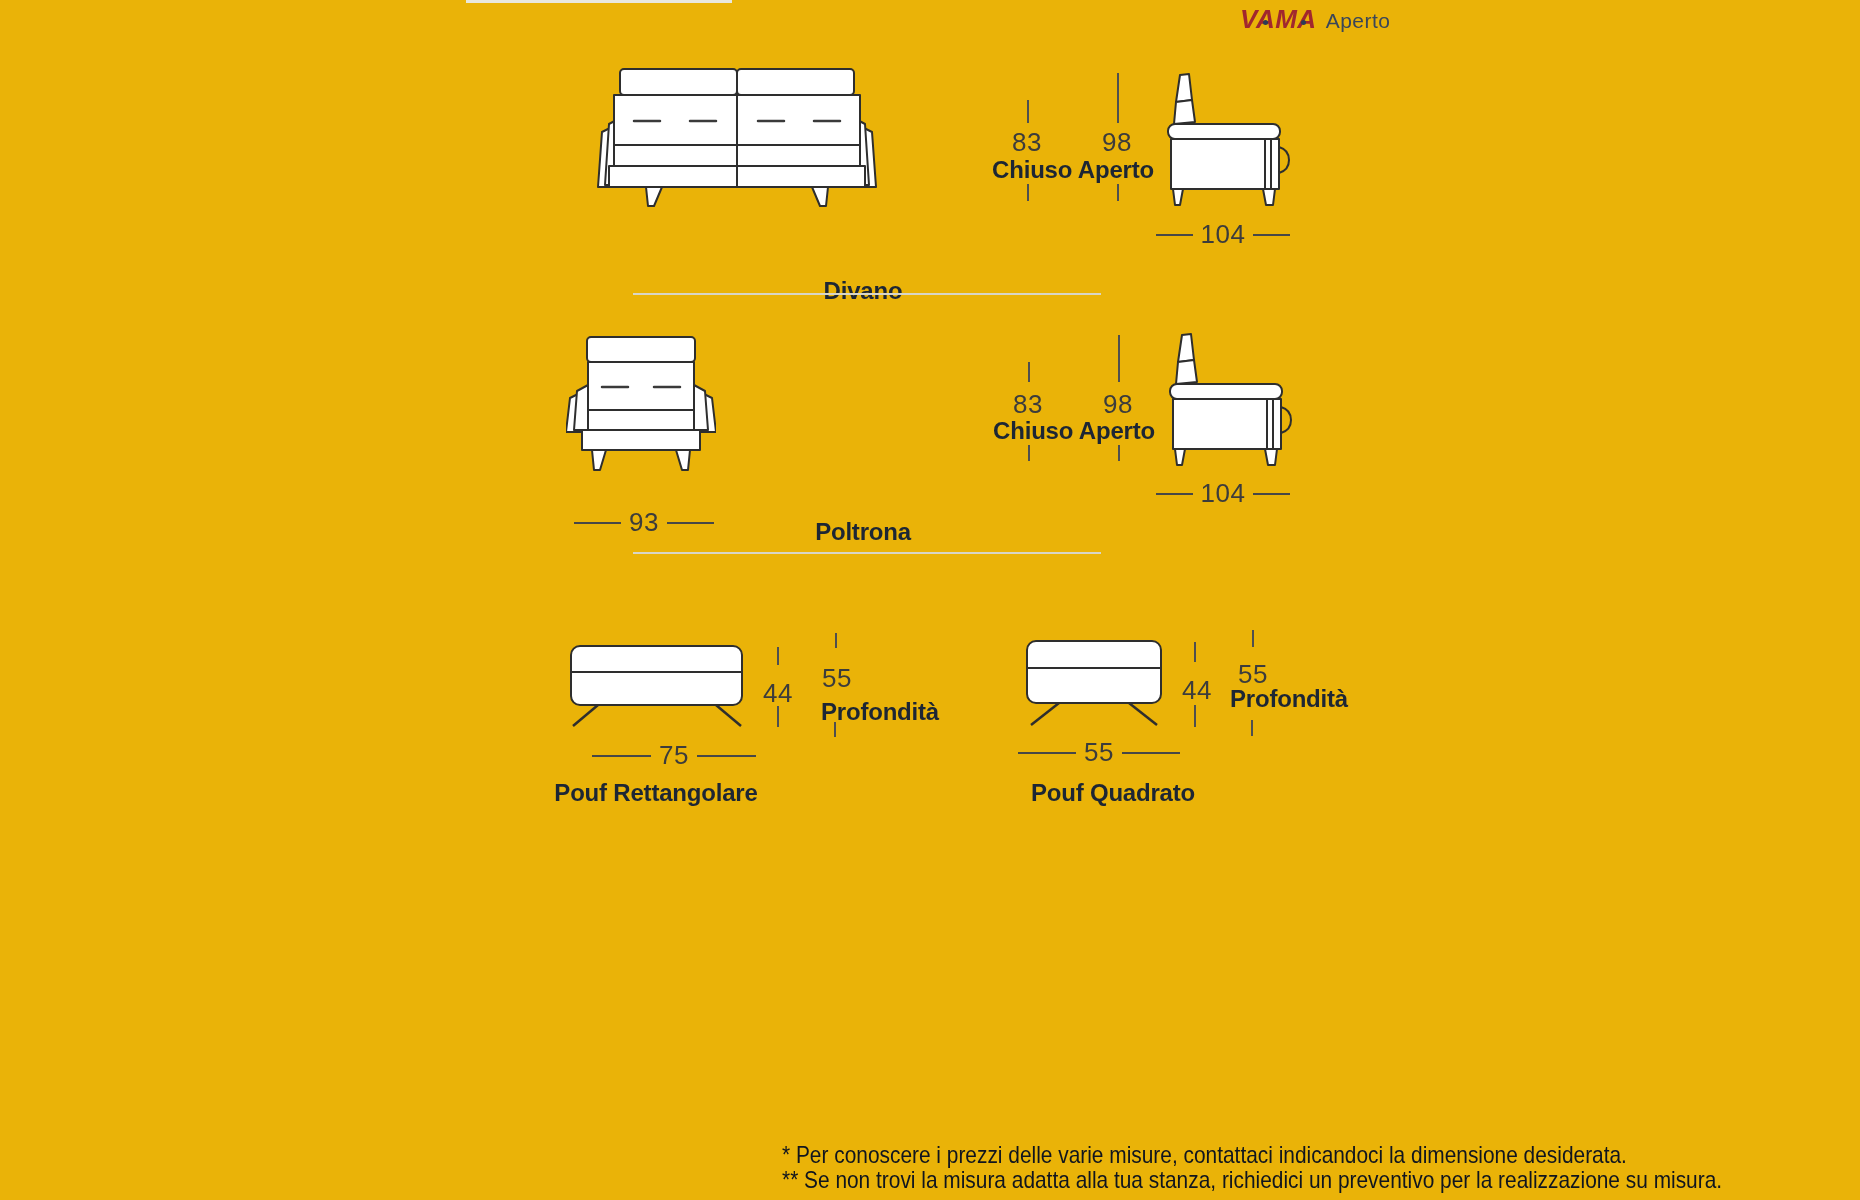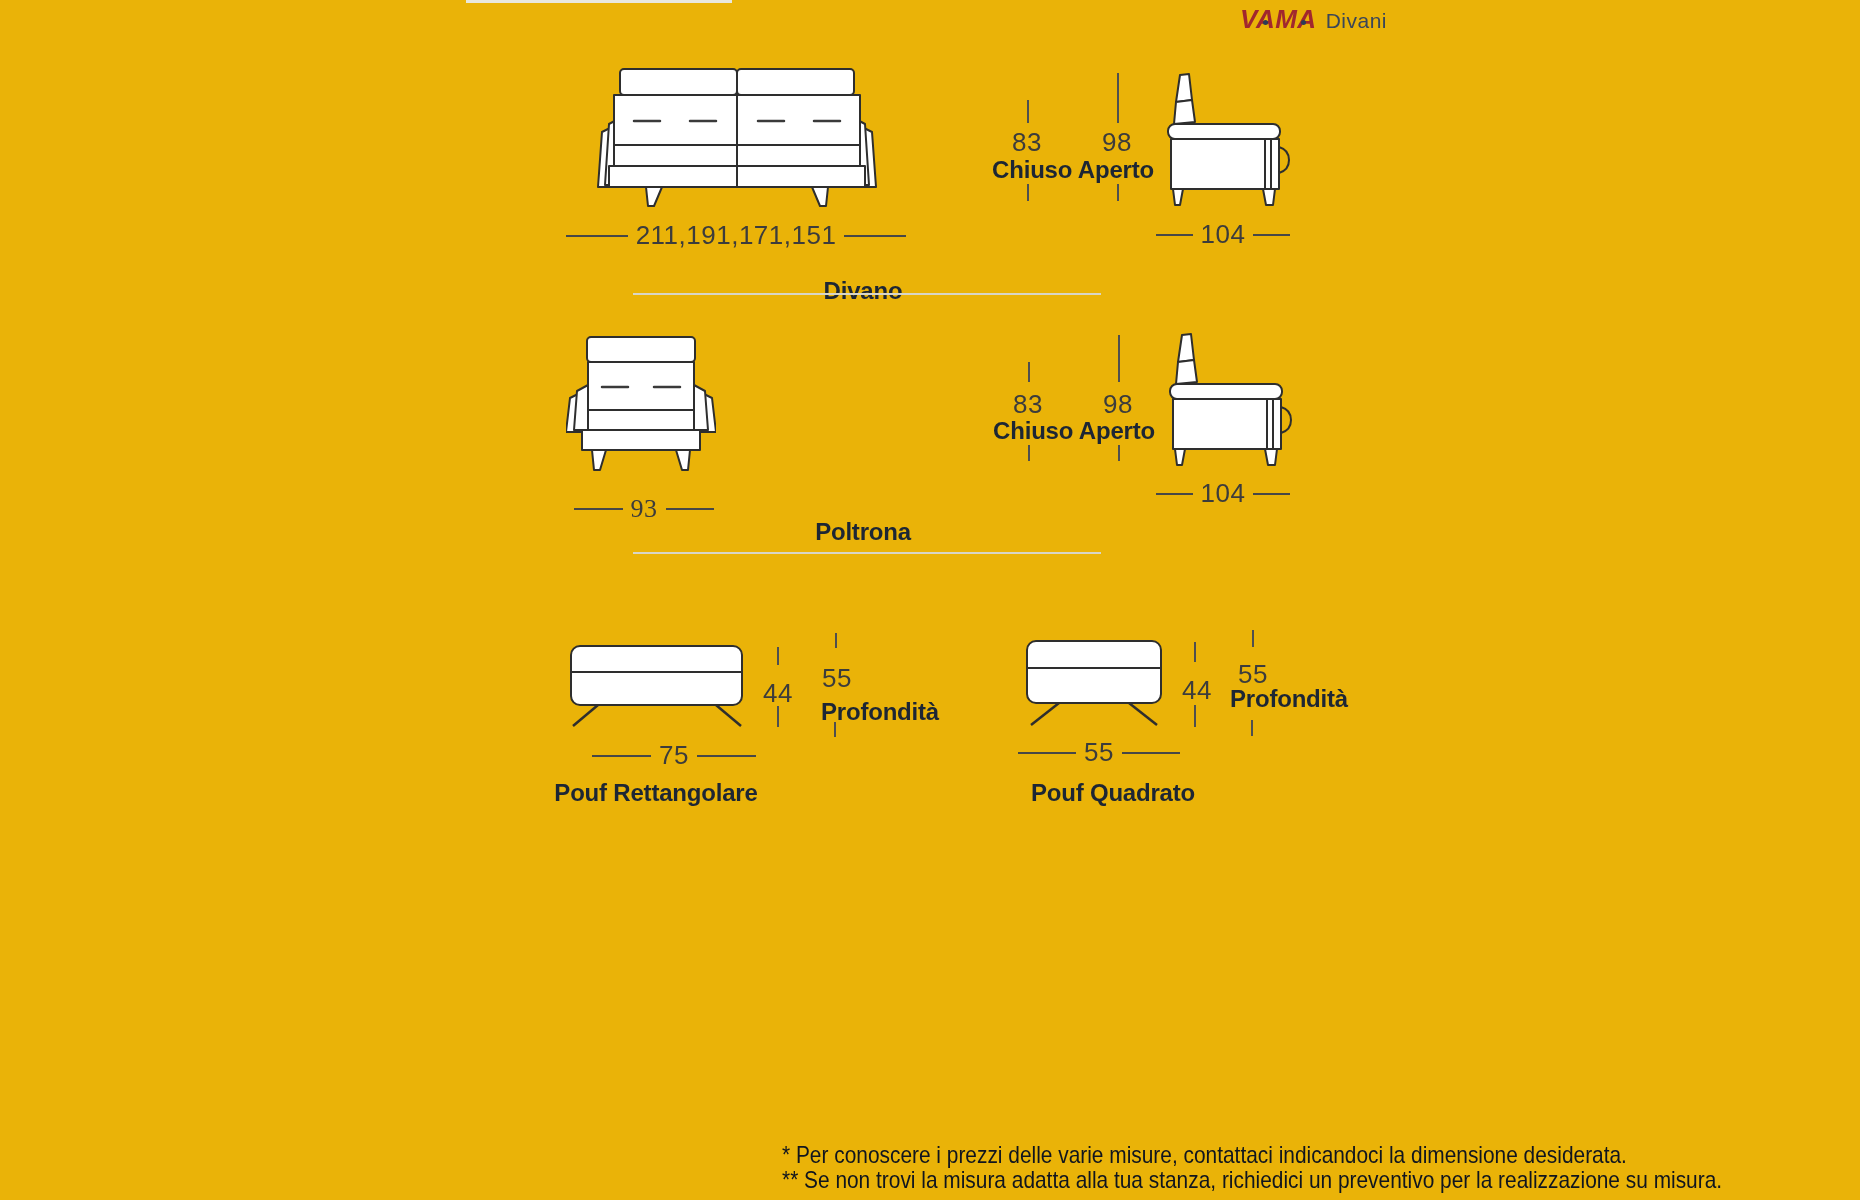--- a/index.html
+++ b/index.html
@@ -53,21 +53,21 @@
 <body>
 
 <div class="canvas">
 
   <div class="scanline" style="left:466px;top:0;width:266px;height:3px;"></div>
 
   <div class="logo" style="left:1240px;top:4px;">
     <span class="logo-vama">VAMA</span>
     <span class="logo-dot" style="left:23px;top:16px;"></span>
     <span class="logo-dot" style="left:61px;top:16px;"></span>
-    <span class="logo-divani">Divani</span>
+    <span class="logo-divani">Aperto</span>
   </div>
 
   <svg class="abs" style="left:596px;top:68px;" width="282" height="140" viewBox="0 0 282 140">
     <g class="ln">
       <path d="M18 58 L6 64 L2 119 L18 119 Z"></path>
       <path d="M264 58 L276 64 L280 119 L264 119 Z"></path>
       <path d="M24 50 L13 56 L9 117 L24 117 Z"></path>
       <path d="M258 50 L269 56 L273 117 L258 117 Z"></path>
       <rect x="24" y="1" width="117" height="26" rx="4"></rect>
       <rect x="141" y="1" width="117" height="26" rx="4"></rect>
@@ -81,25 +81,20 @@
       <path d="M232 119 L216 119 L224 138 L230 138 Z"></path>
     </g>
     <g class="thin">
       <line x1="38" y1="53" x2="64" y2="53"></line>
       <line x1="94" y1="53" x2="120" y2="53"></line>
       <line x1="162" y1="53" x2="188" y2="53"></line>
       <line x1="218" y1="53" x2="244" y2="53"></line>
     </g>
   </svg>
 
-  <div class="hrow" style="left:566px;top:220px;width:340px;">
-    <div class="hline"></div>
-    <div class="dim-num">211,191,171,151</div>
-    <div class="hline"></div>
-  </div>
 
   <div class="tick" style="left:1027px;top:100px;height:23px;"></div>
   <div class="tick" style="left:1027px;top:184px;height:17px;"></div>
   <div class="tick" style="left:1117px;top:73px;height:50px;"></div>
   <div class="tick" style="left:1117px;top:184px;height:17px;"></div>
   <div class="abs dim-num" style="left:1002px;top:127px;width:50px;">83</div>
   <div class="abs dim-num" style="left:1092px;top:127px;width:50px;">98</div>
   <div class="abs lbl" style="left:972px;top:156px;width:202px;">Chiuso Aperto</div>
 
   <svg class="abs" style="left:1166px;top:72px;" width="124" height="134" viewBox="0 0 124 134">
@@ -137,21 +132,21 @@
       <rect x="16" y="94" width="118" height="20"></rect>
       <path d="M26 114 L40 114 L34 134 L28 134 Z"></path>
       <path d="M124 114 L110 114 L116 134 L122 134 Z"></path>
     </g>
     <g class="thin">
       <line x1="36" y1="51" x2="62" y2="51"></line>
       <line x1="88" y1="51" x2="114" y2="51"></line>
     </g>
   </svg>
 
-  <div class="hrow" style="left:574px;top:494px;width:140px;font-family:Liberation Serif, serif;">
+  <div class="hrow" style="left:574px;top:507px;width:140px;">
     <div class="hline"></div>
     <div class="dim-num">93</div>
     <div class="hline"></div>
   </div>
 
   <div class="tick" style="left:1028px;top:362px;height:20px;"></div>
   <div class="tick" style="left:1028px;top:445px;height:16px;"></div>
   <div class="tick" style="left:1118px;top:335px;height:47px;"></div>
   <div class="tick" style="left:1118px;top:445px;height:16px;"></div>
   <div class="abs dim-num" style="left:1003px;top:389px;width:50px;">83</div>

